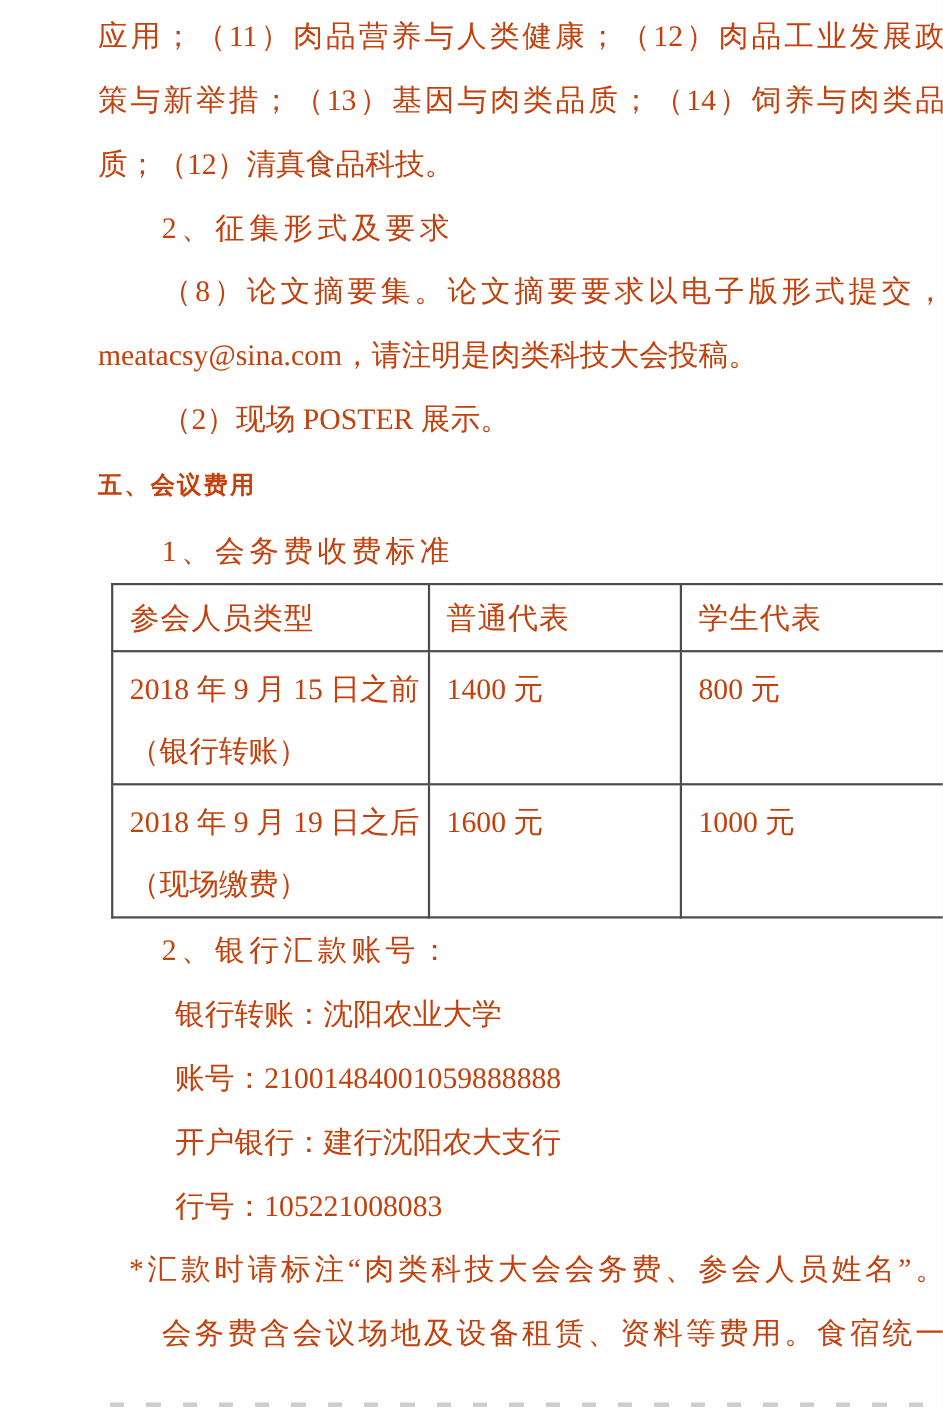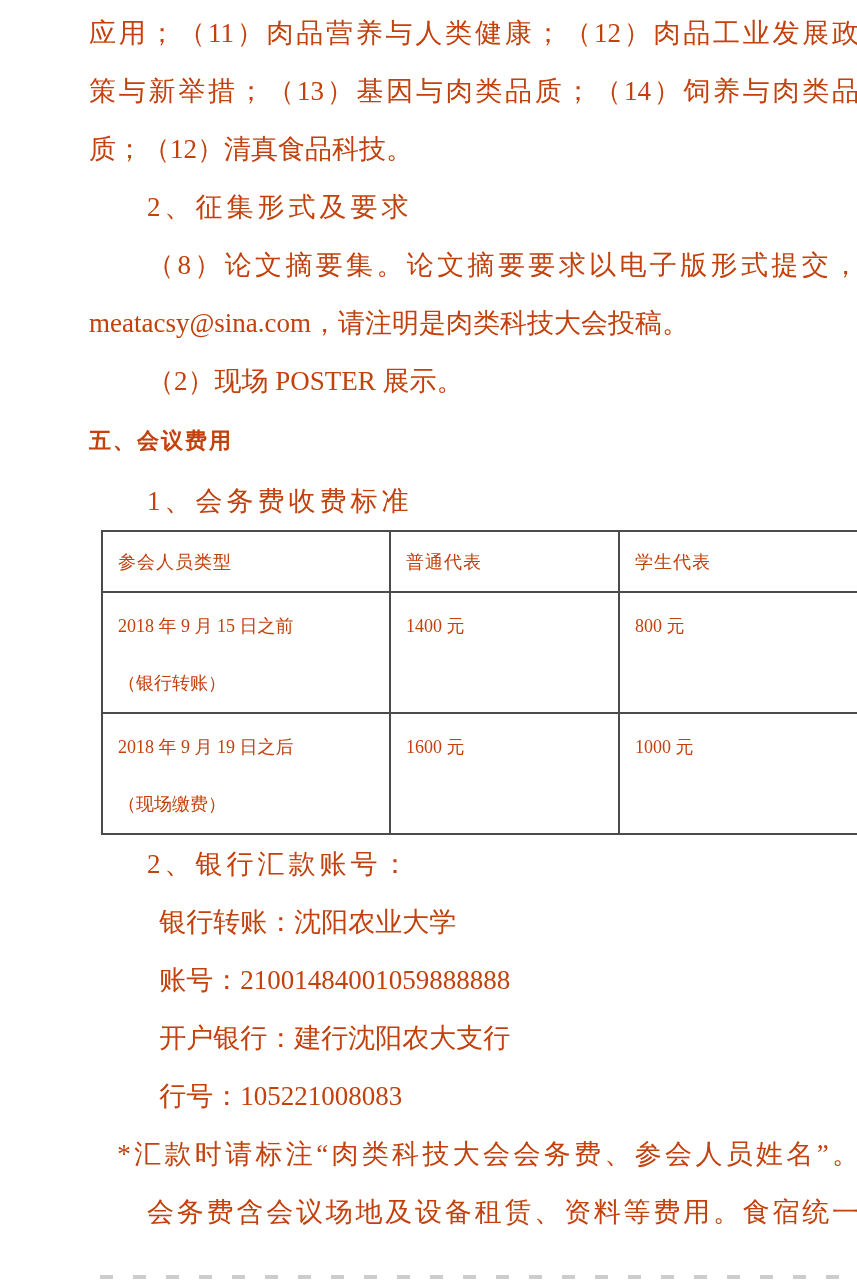--- a/index.html
+++ b/index.html
@@ -38,21 +38,21 @@
   }
   
   table.fee-table {
     border-collapse:collapse;
     margin-left:12px;
     table-layout:fixed;
     width:770px;
   }
   .fee-table th, .fee-table td {
     border:2px solid #4b4b4b;
-    font-size:18px;
+    font-size:27px;
     font-weight:normal;
     text-align:left;
     padding:0 6px 0 15px;
   }
   .fee-table tr.hrow th {
     height:59px;
     vertical-align:middle;
     letter-spacing:1px;
   }
   .fee-table tr.drow td {

